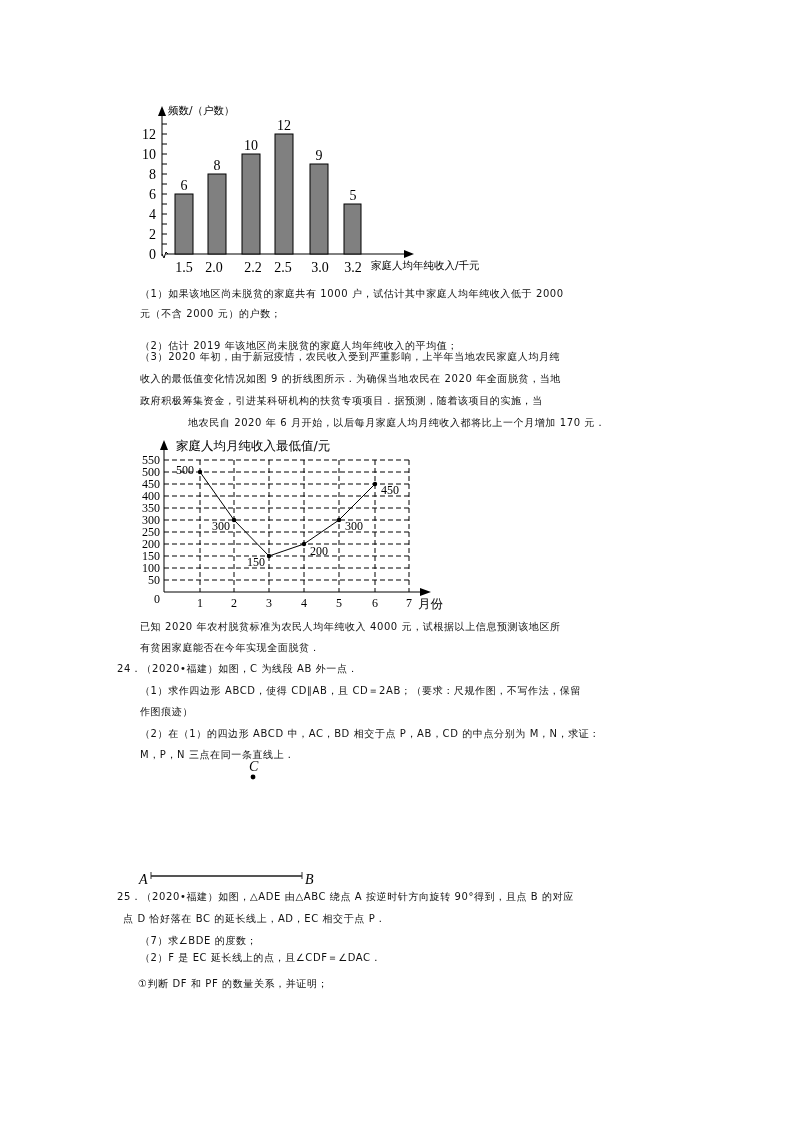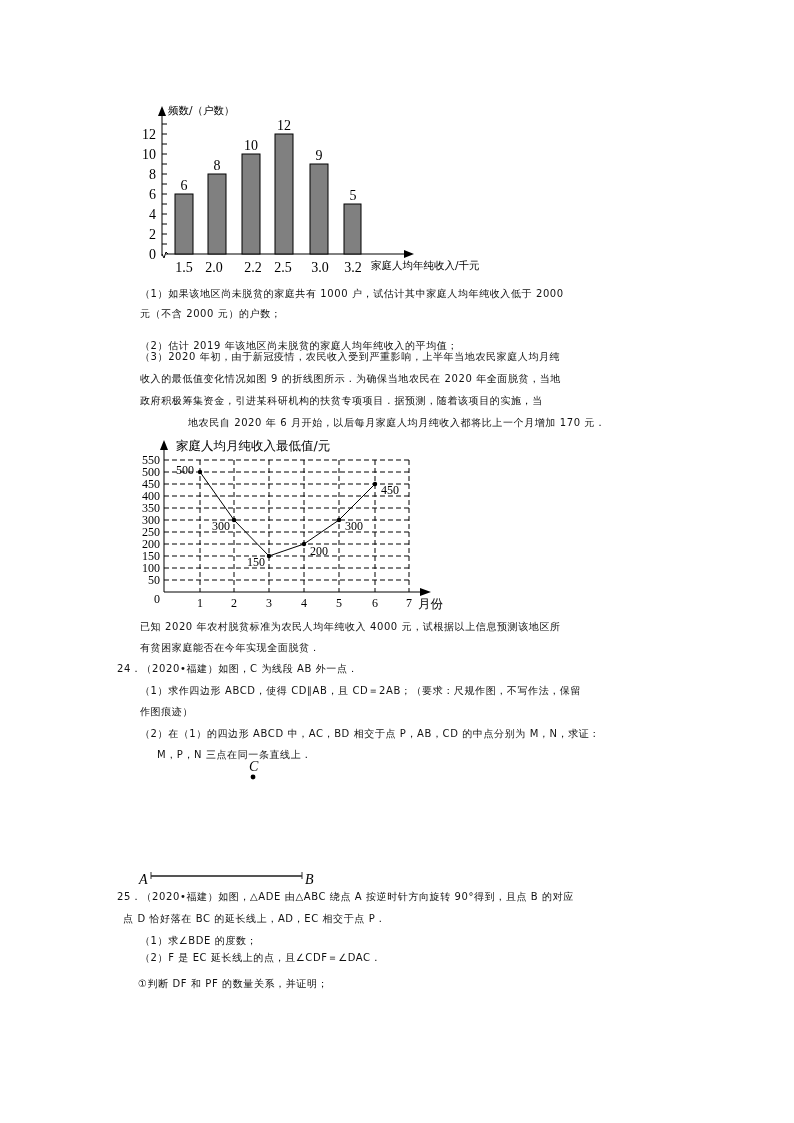--- a/index.html
+++ b/index.html
@@ -159,29 +159,29 @@
   </g>
 </svg>
 
 <div class="line" style="left:140px;top:617px;">已知 2020 年农村脱贫标准为农民人均年纯收入 4000 元，试根据以上信息预测该地区所</div>
 <div class="line" style="left:140px;top:638px;">有贫困家庭能否在今年实现全面脱贫．</div>
 
 <div class="line" style="left:117px;top:659px;">24．（2020•福建）如图，C 为线段 AB 外一点．</div>
 <div class="line" style="left:140px;top:681px;">（1）求作四边形 ABCD，使得 CD∥AB，且 CD＝2AB；（要求：尺规作图，不写作法，保留</div>
 <div class="line" style="left:140px;top:702px;">作图痕迹）</div>
 <div class="line" style="left:140px;top:724px;">（2）在（1）的四边形 ABCD 中，AC，BD 相交于点 P，AB，CD 的中点分别为 M，N，求证：</div>
-<div class="line" style="left:140px;top:745px;margin-left:17px;">M，P，N 三点在同一条直线上．</div>
+<div class="line" style="left:140px;top:745px;">M，P，N 三点在同一条直线上．</div>
 
 <svg class="abs" style="left:130px;top:755px;" width="200" height="135" viewBox="130 755 200 135">
   <text x="249" y="771" font-size="14" font-style="italic" fill="#000">C</text>
   <circle cx="253" cy="777" r="2.4" fill="#000"></circle>
   <line x1="151" y1="876" x2="302" y2="876" stroke="#555" stroke-width="2"></line>
   <line x1="151" y1="872" x2="151" y2="879" stroke="#333" stroke-width="1"></line>
   <line x1="302" y1="872" x2="302" y2="879" stroke="#333" stroke-width="1"></line>
   <text x="139" y="884" font-size="14" font-style="italic" fill="#000">A</text>
   <text x="305" y="884" font-size="14" font-style="italic" fill="#000">B</text>
 </svg>
 
 <div class="line" style="left:117px;top:887px;">25．（2020•福建）如图，△ADE 由△ABC 绕点 A 按逆时针方向旋转 90°得到，且点 B 的对应</div>
 <div class="line" style="left:123px;top:909px;">点 D 恰好落在 BC 的延长线上，AD，EC 相交于点 P．</div>
-<div class="line" style="left:140px;top:931px;">（1）求∠BDE 的度数；</div>
+<div class="line" style="left:140px;top:931px;">（7）求∠BDE 的度数；</div>
 <div class="line" style="left:140px;top:948px;">（2）F 是 EC 延长线上的点，且∠CDF＝∠DAC．</div>
 <div class="line" style="left:138px;top:974px;">①判断 DF 和 PF 的数量关系，并证明；</div>
 
 </body></html>

